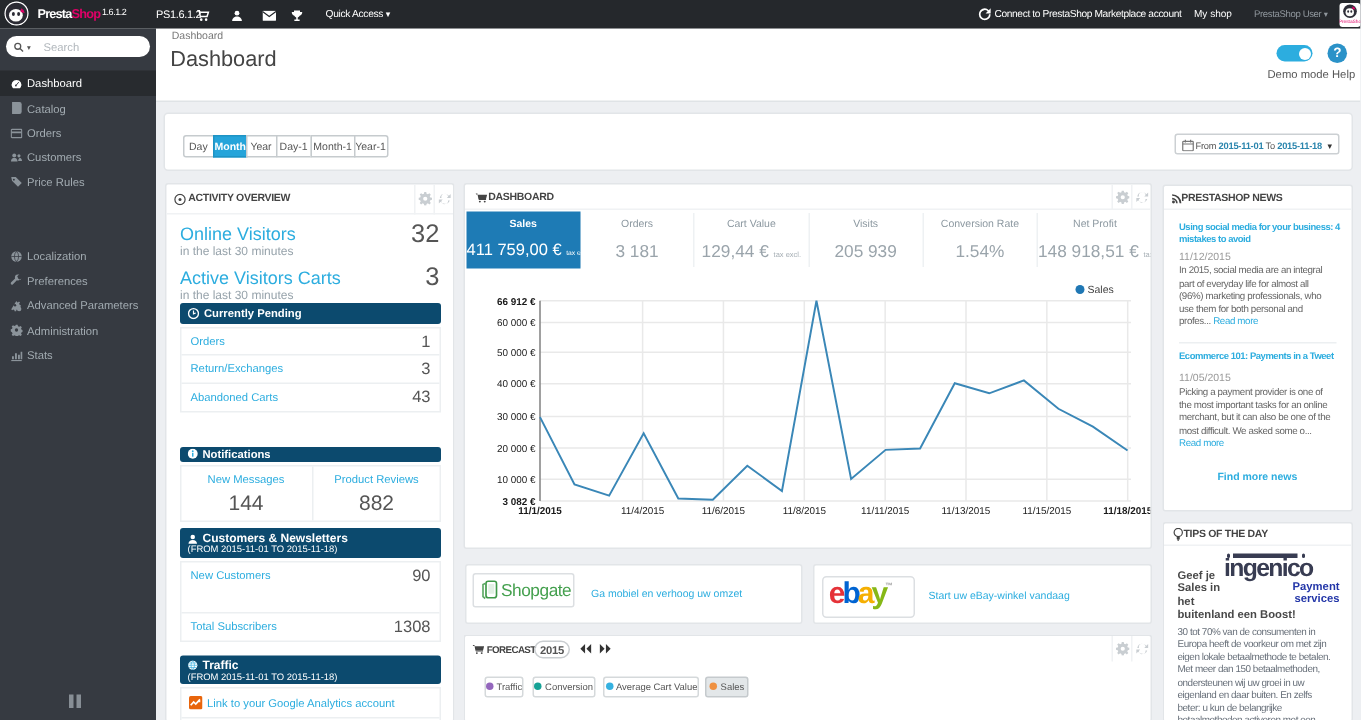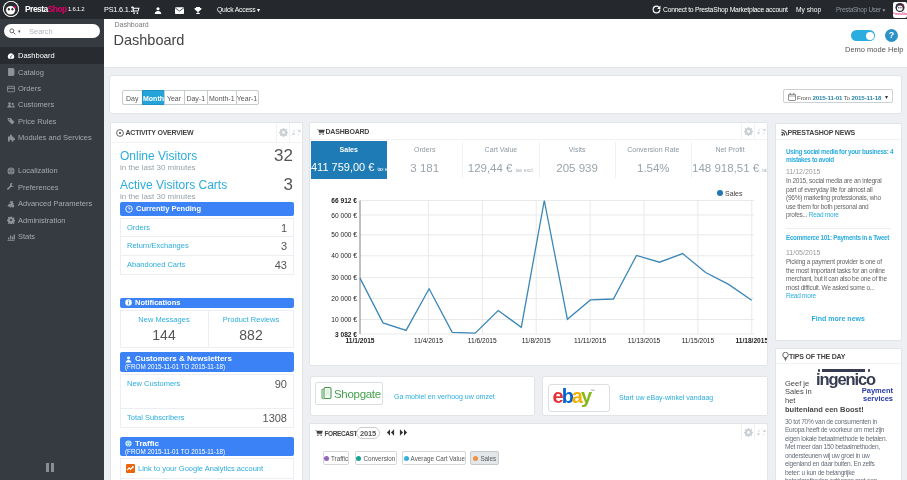--- a/index.html
+++ b/index.html
@@ -15,21 +15,21 @@
 #searchbox{position:absolute;left:4px;top:5px;width:96px;height:14px;background:#fff;border-radius:7px}
 .nav-item{position:absolute;left:0;width:104px;height:17px;color:#a2abb1;font-size:7.5px;line-height:17px;white-space:nowrap}
 .nav-item .ni{position:absolute;left:7px;top:4.5px;width:8px;height:8px}
 .nav-item span{position:absolute;left:18px}
 .nav-item.active{background:#282b2f;color:#fff}
 
 #headband{position:absolute;left:104px;top:19px;width:803px;height:49px;background:#fff;border-bottom:1px solid #dfe3e6;z-index:5}
 
 .panel{position:absolute;background:#fff;border:1px solid #e2e5e8;border-radius:2px;overflow:hidden}
 .phead{position:absolute;left:0;top:0;right:0;height:17px;font-size:7px;font-weight:bold;color:#444;white-space:nowrap;letter-spacing:-.2px}
-.cyanbar{position:absolute;background:#3b82f6;color:#fff;border-radius:2px}
+.cyanbar{position:absolute;background:#0c4a6e;color:#fff;border-radius:2px}
 .ltable{position:absolute;border:1px solid #eceff1;background:#fff}
 .lrow{position:relative;border-bottom:1px solid #eceff1;white-space:nowrap}
 .lrow:last-child{border-bottom:none}
 .lrow .lab{position:absolute;left:6px;color:#2caddf;font-size:7.5px}
 .lrow .val{position:absolute;right:6px;color:#555;font-size:11px}
 a,.link{color:#2caddf;text-decoration:none}
 .rb{display:inline-block;height:15px;line-height:15px;text-align:center;border:1px solid #c6cbce;background:#fff;color:#555;margin-left:-1px;vertical-align:top;font-size:7px;overflow:hidden}
 .rb:first-child{margin-left:0;border-radius:2px 0 0 2px}
 .rb:last-child{border-radius:0 2px 2px 0}
 .rb-on{background:#25a4da;border-color:#1e93c4;color:#fff;font-weight:bold}
@@ -135,26 +135,20 @@
       </svg>
       <span>Customers</span>
     </div>
   <div class="nav-item" style="top:93.8px">
       <svg class="ni" viewBox="0 0 16 16">
         <path d="M1 2h6l8 8-5 5-8-8z" fill="#8b939a"></path>
         <circle cx="4.5" cy="5.5" r="1.3" fill="#363a41"></circle>
       </svg>
       <span>Price Rules</span>
     </div>
-  <div class="nav-item" style="top:110.3px">
-      <svg class="ni" viewBox="0 0 16 16">
-        <path d="M2 5h4V2.8A1.8 1.8 0 0 1 9.6 3V5H13v3.5h2.2a1.8 1.8 0 0 1-.2 3.6H13V15H9v-2.2a1.8 1.8 0 0 0-3.6.2V15H2z" fill="#8b939a"></path>
-      </svg>
-      <span>Modules and Services</span>
-    </div>
   <div class="nav-item" style="top:143.2px">
       <svg class="ni" viewBox="0 0 16 16">
         <circle cx="8" cy="8" r="7" fill="#8b939a"></circle>
         <path d="M1 8h14M8 1a10 10 0 0 1 0 14M8 1a10 10 0 0 0 0 14" stroke="#363a41" fill="none"></path>
       </svg>
       <span>Localization</span>
     </div>
   <div class="nav-item" style="top:159.6px">
       <svg class="ni" viewBox="0 0 16 16">
         <path d="M14.5 3.5a4.5 4.5 0 0 1-6 4.2L3 13.2A1.7 1.7 0 0 1 .6 10.8L6.1 5.3a4.5 4.5 0 0 1 5.7-5.7L9 2.4l1.4 3.4 3.4 1.4z" fill="#8b939a"></path>
@@ -499,16 +493,16 @@
     <span class="abs" style="left:13px;top:4px">TIPS OF THE DAY</span>
   </div>
 
   <div class="abs" style="left:40px;top:15px;width:80px;height:40px">
     <div class="abs" style="left:6px;top:5.5px;width:43px;height:2.6px;background:#383c52"></div>
     <div class="abs" style="left:1.5px;top:5.5px;width:2.6px;height:2.6px;border-radius:50%;background:#383c52"></div>
     <div class="abs" style="left:51.5px;top:5.5px;width:2.6px;height:2.6px;border-radius:50%;background:#383c52"></div>
     <div class="abs" style="left:0;top:6px;font-size:16.5px;font-weight:bold;color:#383c52;letter-spacing:-1.1px">ingenico</div>
     <div class="abs" style="right:3px;top:23.5px;font-size:7.5px;font-weight:bold;color:#2336a8;text-align:right;line-height:7.8px">Payment<br>services</div>
   </div>
-  <div class="abs" style="left:9px;top:31px;font-size:7.5px;font-weight:normal;color:#484848;line-height:8.5px">Geef je<br>Sales in<br>het</div>
+  <div class="abs" style="left:9px;top:31px;font-size:7.5px;font-weight:bold;color:#484848;line-height:8.5px">Geef je<br>Sales in<br>het</div>
   <div class="abs" style="left:9px;top:56.5px;font-size:7.5px;font-weight:bold;color:#484848">buitenland een Boost!</div>
   <div class="abs" style="left:9px;top:69px;font-size:6.6px;color:#68707a;line-height:8.55px;letter-spacing:-.3px;white-space:nowrap">30 tot 70% van de consumenten in<br>Europa heeft de voorkeur om met zijn<br>eigen lokale betaalmethode te betalen.<br>Met meer dan 150 betaalmethoden,<br>ondersteunen wij uw groei in uw<br>eigenland en daar buiten. En zelfs<br>beter: u kun de belangrijke<br>betaalmethoden activeren met een</div>
 </div>
 
 </body></html>

